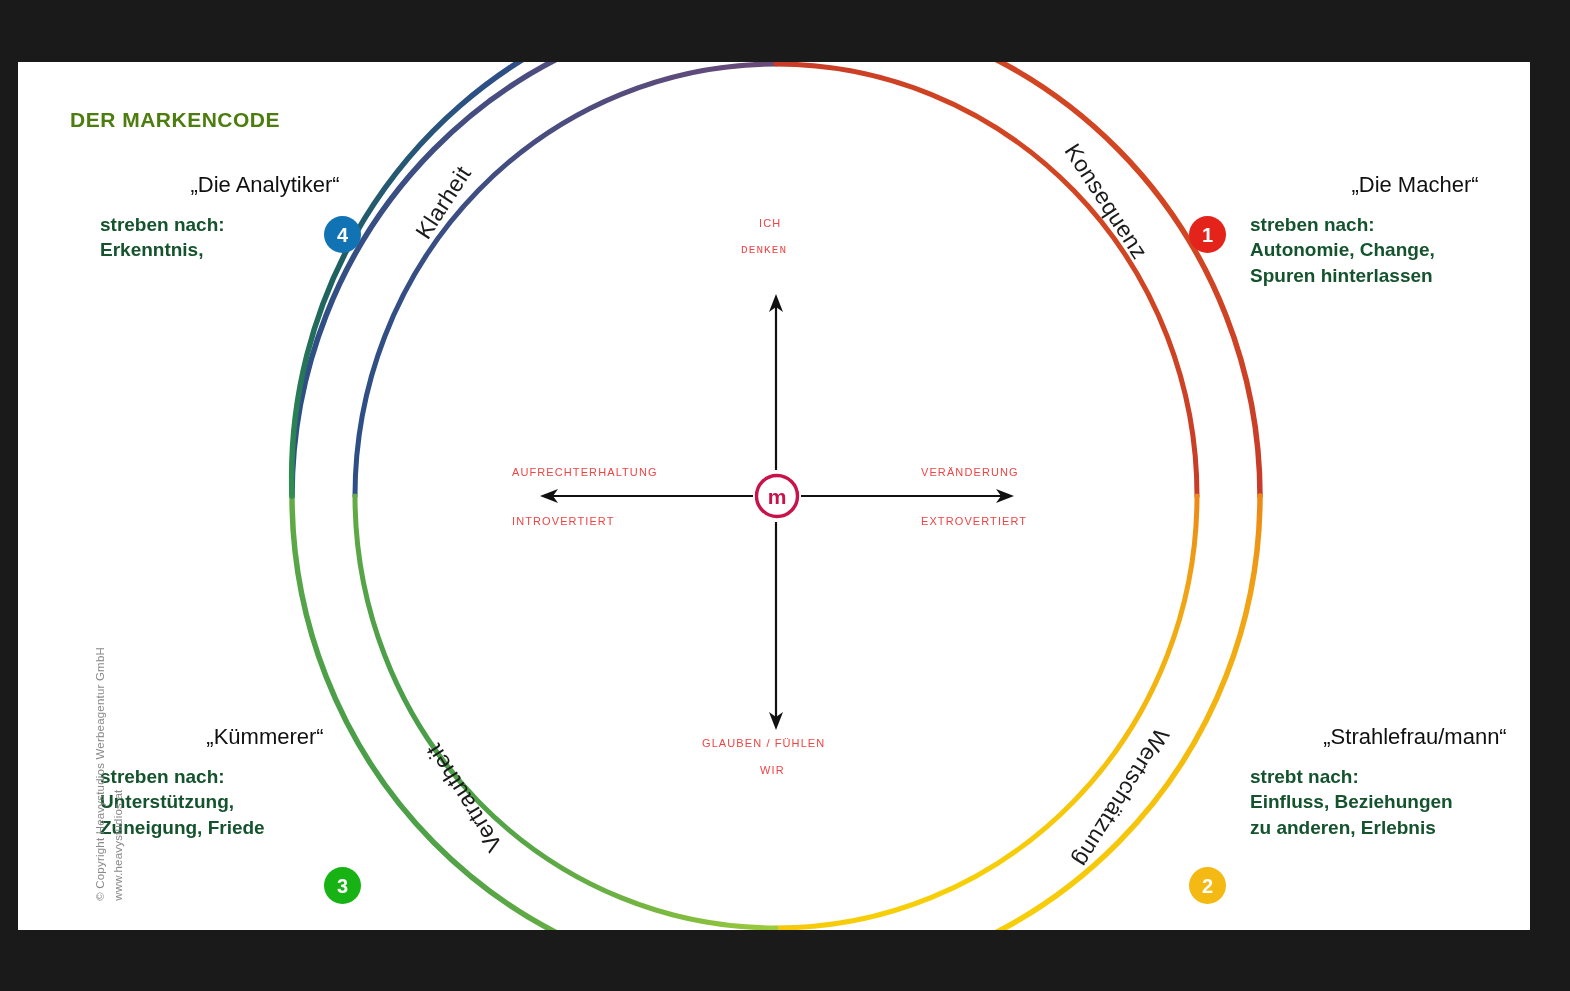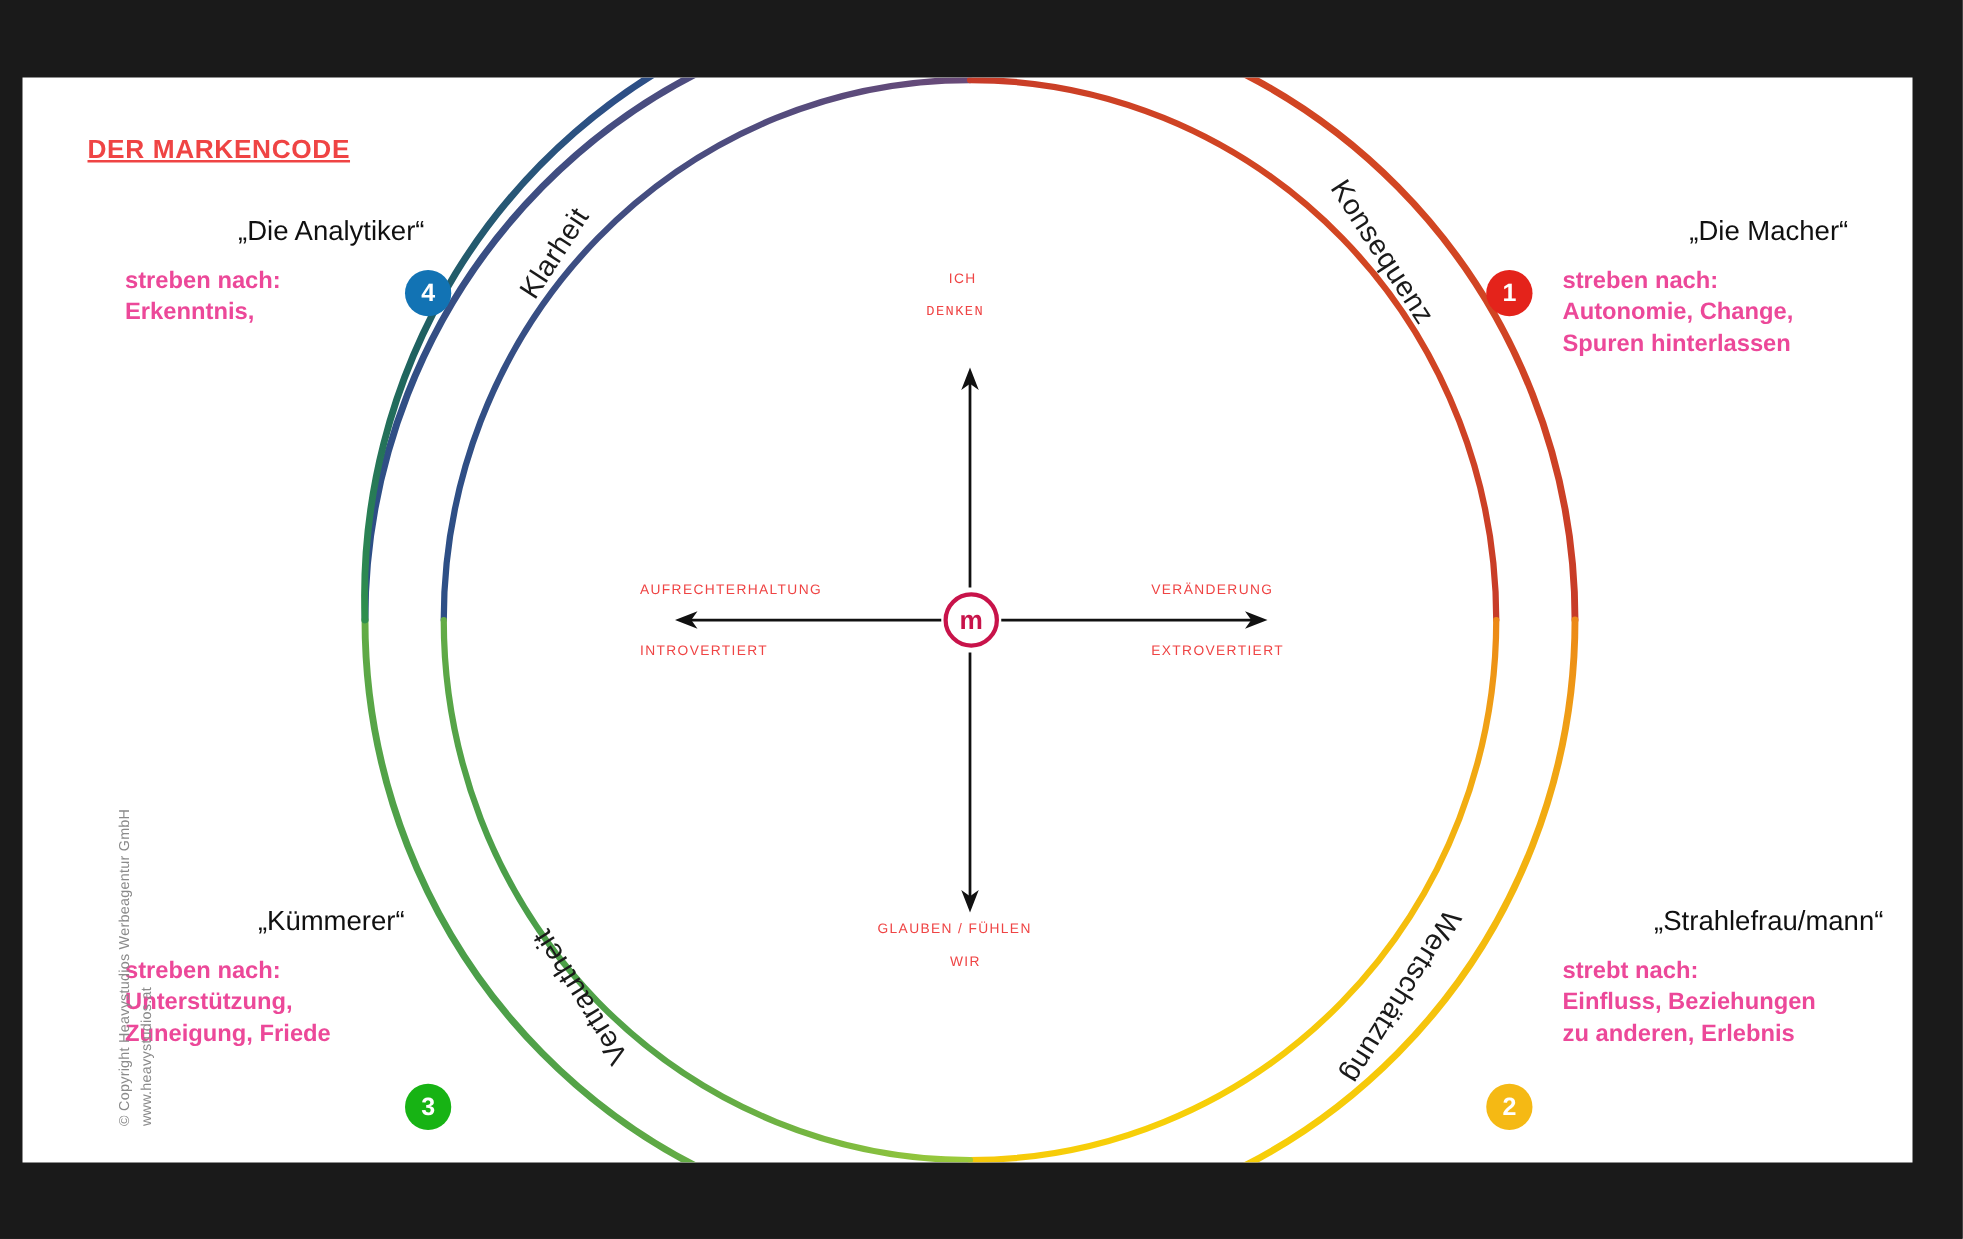--- a/index.html
+++ b/index.html
@@ -67,21 +67,21 @@
   }
   .quad .qname {
     font-size: 22px;
     color: #101010;
     white-space: nowrap;
     margin-bottom: 14px;
     text-align: center;
   }
   .quad .qstrive {
     font-size: 19px;
-    color: #ec4899;
+    color: #14532d;
     font-weight: 600;
     line-height: 1.33;
     white-space: nowrap;
   }
   .quad .qstrive .lead { display:block; }
   .quad .qstrive .l { display:block; }
 
   #quad-analytiker { left: 82px;  top: 110px; }
   #quad-macher     { left: 1232px; top: 110px; }
   #quad-kuemmerer  { left: 82px;  top: 662px; }
@@ -209,21 +209,21 @@
         <polygon points="996,434 978,427 983,434 978,441"></polygon>
       </g>
 
       <g>
         <circle cx="759" cy="434" r="20.5" fill="#ffffff" stroke="#c8134a" stroke-width="3.4"></circle>
       </g>
     </svg>
 
     <div style="position:absolute;left:739px;top:420px;width:40px;height:28px;display:flex;align-items:center;justify-content:center;font-size:21px;font-weight:bold;color:#c8134a;line-height:1;">m</div>
 
-    <div id="title" style="color: #ef4444; text-decoration: underline;">DER MARKENCODE</div>
+    <div id="title" style="color: #4d7c0f;">DER MARKENCODE</div>
 
     <div class="axis-label" id="lbl-ich">ICH</div>
     <div class="axis-label" id="lbl-denken">DENKEN</div>
     <div class="axis-label" id="lbl-glauben">GLAUBEN / FÜHLEN</div>
     <div class="axis-label" id="lbl-wir">WIR</div>
     <div class="axis-label" id="lbl-aufrecht">AUFRECHTERHALTUNG</div>
     <div class="axis-label" id="lbl-intro">INTROVERTIERT</div>
     <div class="axis-label" id="lbl-veraend">VERÄNDERUNG</div>
     <div class="axis-label" id="lbl-extro">EXTROVERTIERT</div>
 

